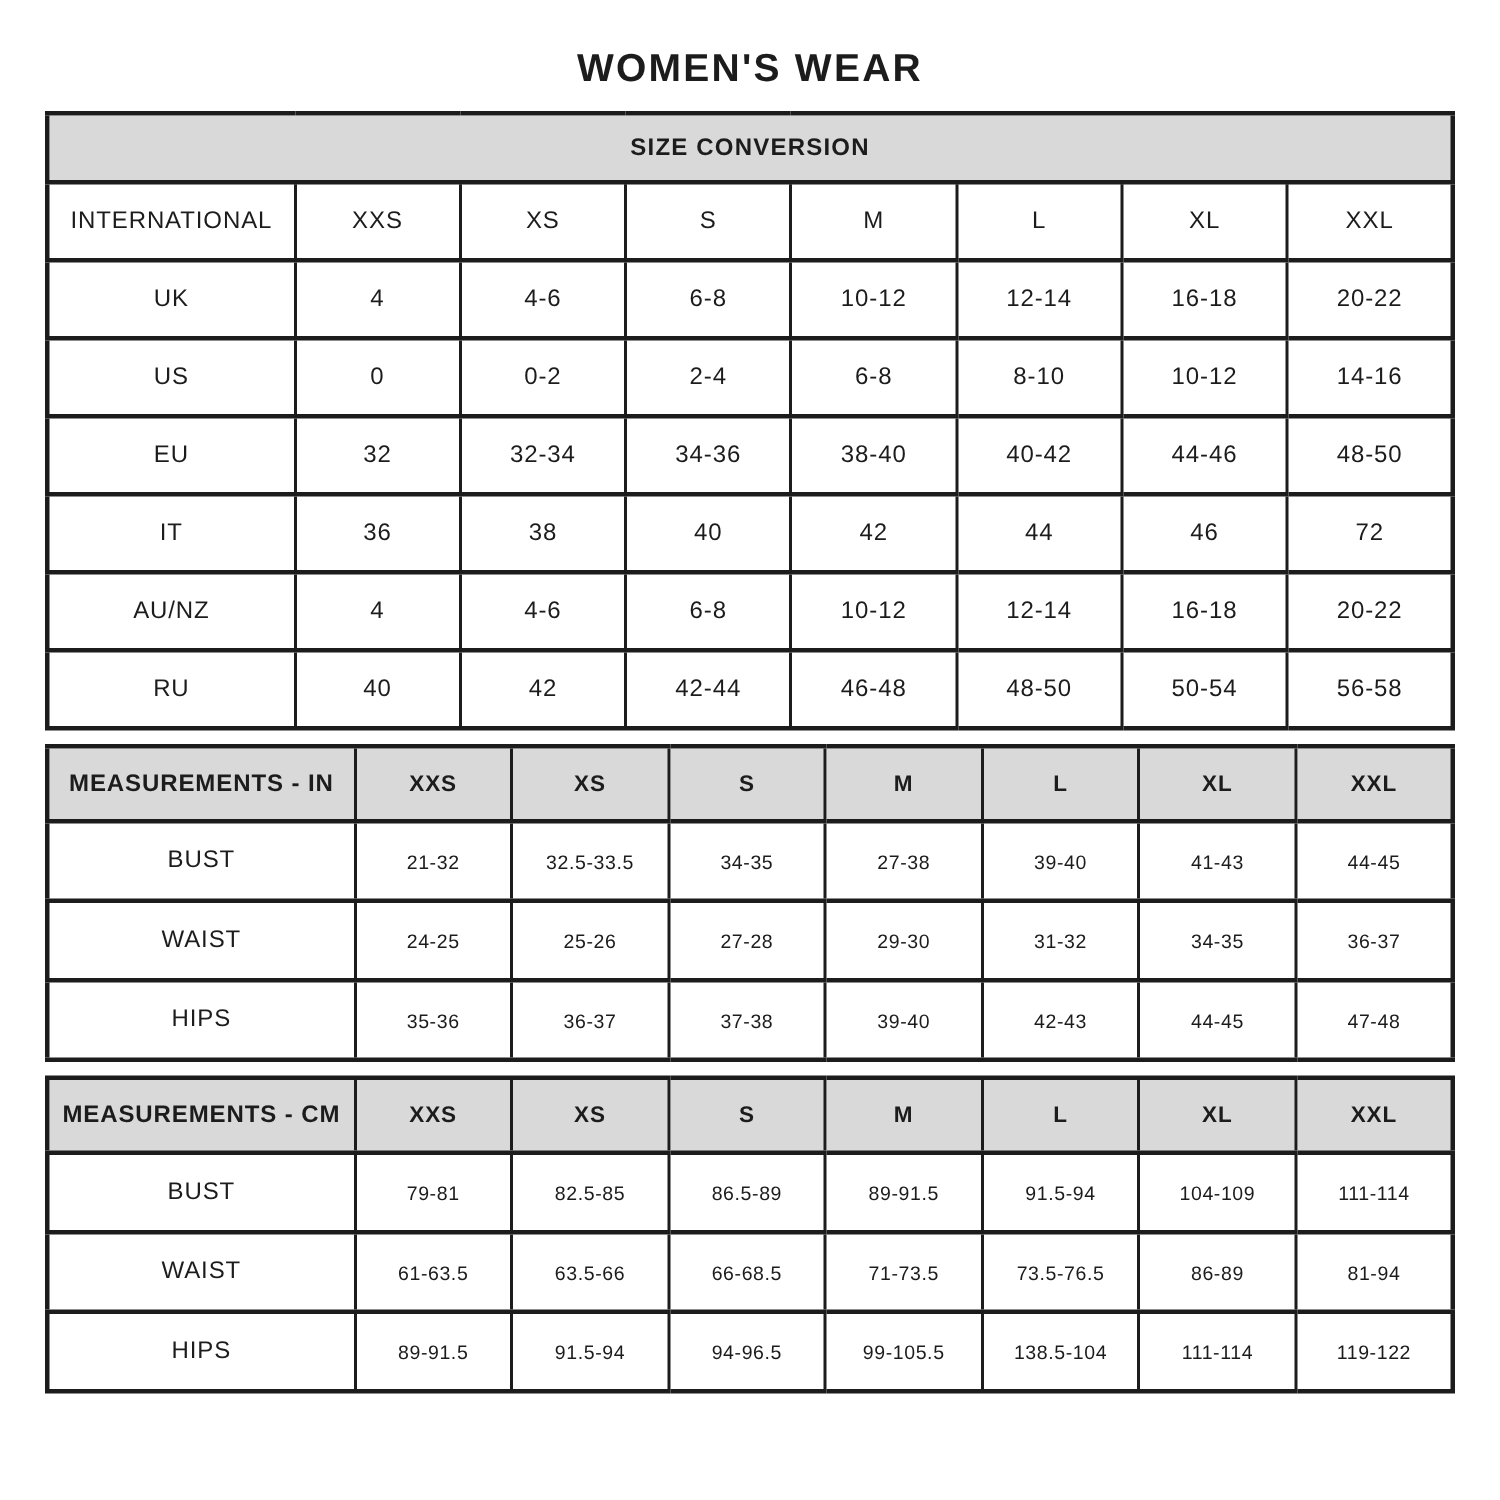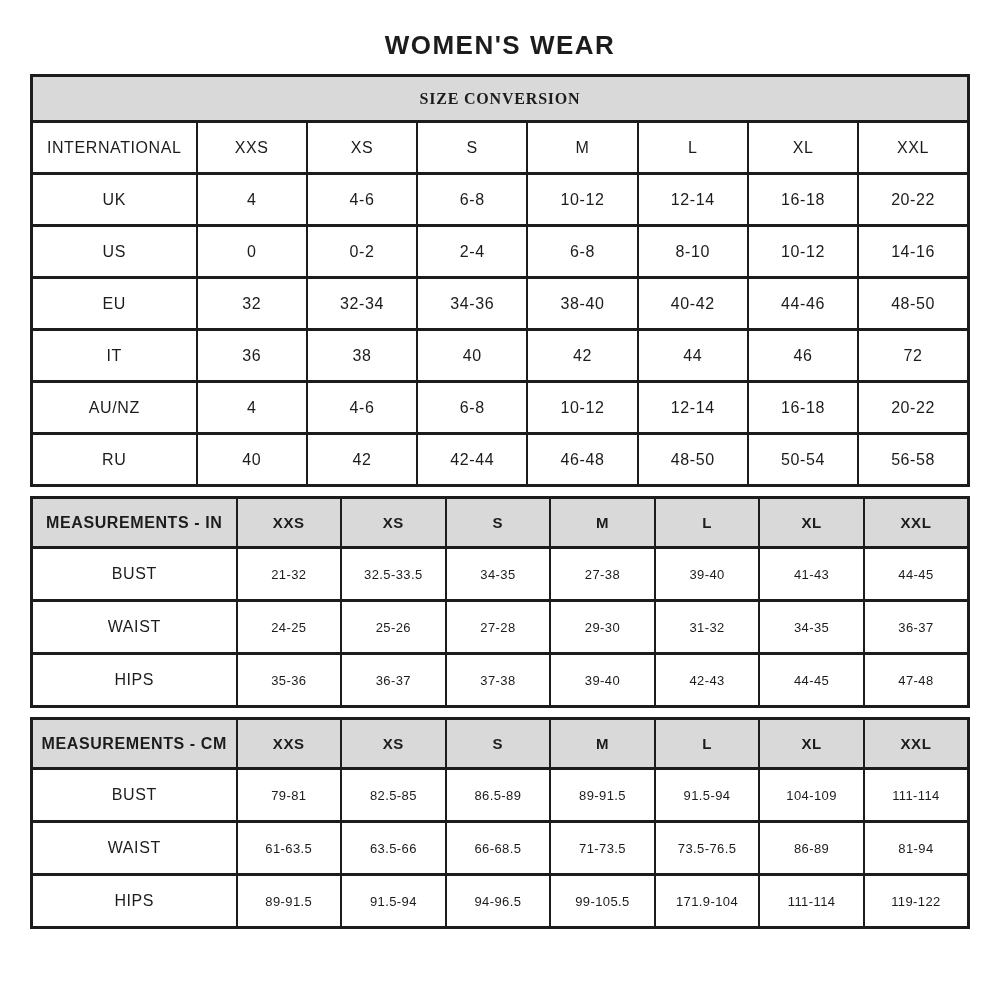--- a/index.html
+++ b/index.html
@@ -36,21 +36,20 @@
     padding: 0 2px;
     overflow: hidden;
   }
   .gray-bg { background: #d9d9d9; }
   
   .t-conv .banner-cell {
     height: 46px;
     font-weight: bold;
     font-size: 16px;
     letter-spacing: 0.8px;
-    font-family: Liberation Serif, serif;
   }
   .t-conv td { height: 52px; font-size: 16px; letter-spacing: 0.6px; }
   
   .t-meas .hdr td {
     height: 50px;
     font-weight: bold;
     font-size: 15px;
     letter-spacing: 0.6px;
   }
   .t-meas .hdr .lbl { font-size: 16px; }
@@ -249,20 +248,20 @@
         <td class="val">73.5-76.5</td>
         <td class="val">86-89</td>
         <td class="val">81-94</td>
       </tr>
       <tr>
         <td class="lbl">HIPS</td>
         <td class="val">89-91.5</td>
         <td class="val">91.5-94</td>
         <td class="val">94-96.5</td>
         <td class="val">99-105.5</td>
-        <td class="val">171.9-104</td>
+        <td class="val">138.5-104</td>
         <td class="val">111-114</td>
         <td class="val">119-122</td>
       </tr>
     </tbody>
   </table>
 
 </div>
 
 </body></html>

